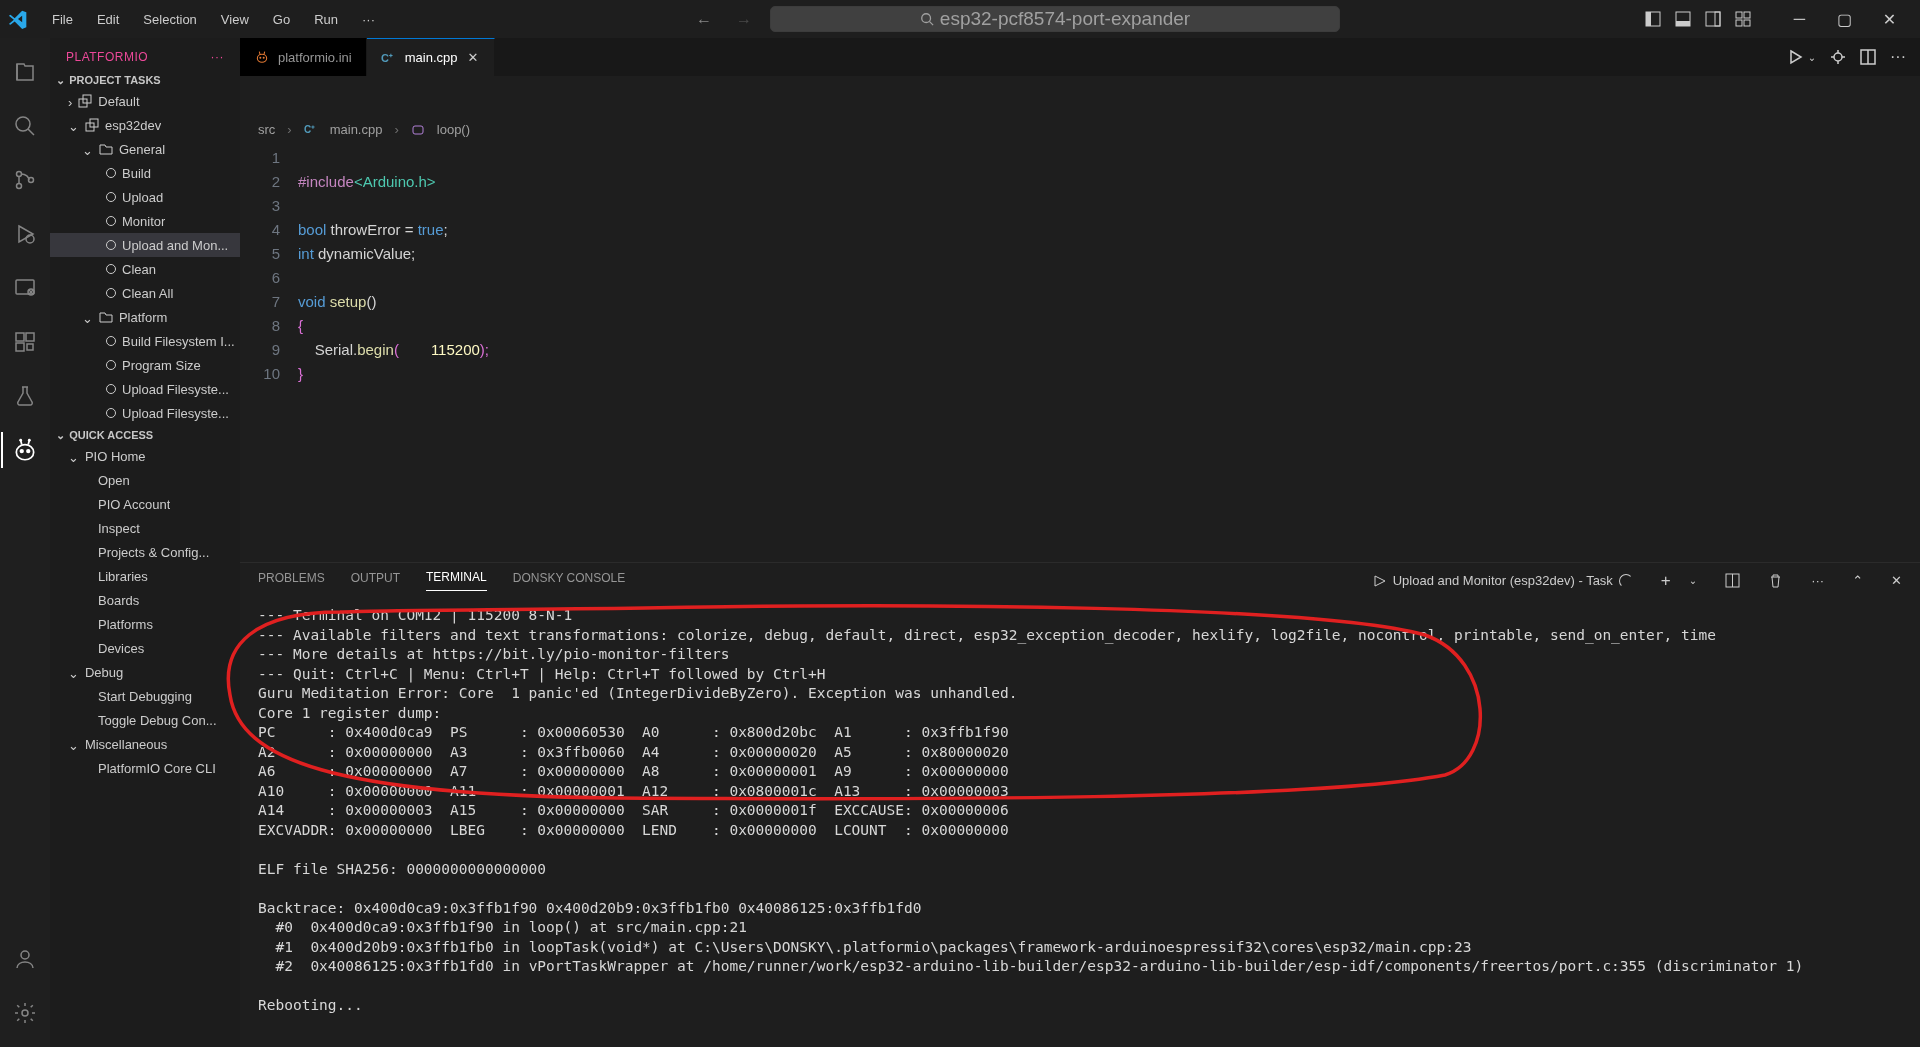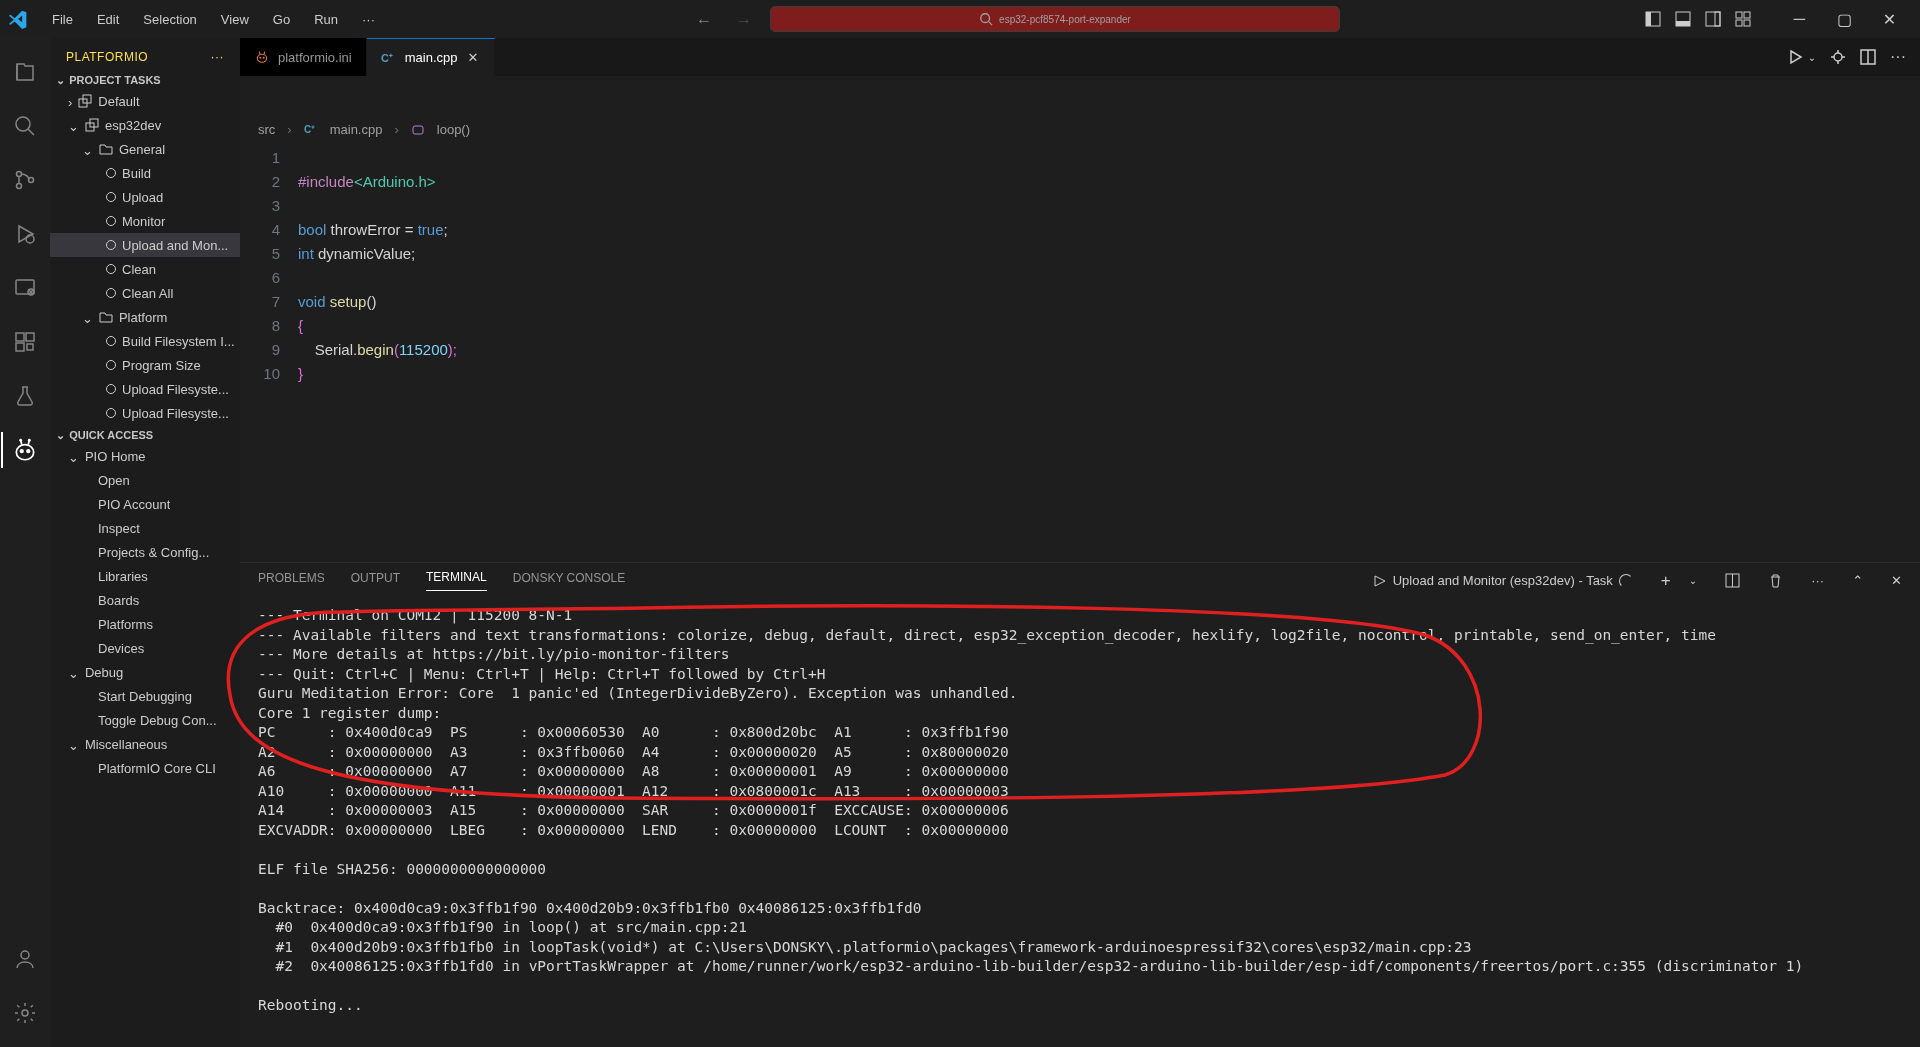--- a/index.html
+++ b/index.html
@@ -2,33 +2,33 @@
 <html><head>
 <meta charset="utf-8">
 <style>
 * { margin: 0; padding: 0; box-sizing: border-box; font-family: "Segoe UI", sans-serif; }
 body { background: #1e1e1e; color: #cccccc; height: 100vh; overflow: hidden; display: flex; flex-direction: column; }
 .titlebar { height: 38px; background: #1e1e1e; display: flex; align-items: center; padding: 0 8px; gap: 4px; }
 .vscode-logo { width: 20px; height: 20px; margin-right: 10px; }
 .menu-item { padding: 4px 10px; font-size: 13px; color: #cccccc; cursor: pointer; border-radius: 3px; }
 .titlebar-center { flex: 1; display: flex; justify-content: center; align-items: center; gap: 12px; }
 .nav-arrow { color: #888; cursor: pointer; padding: 2px 6px; }
-.search-box { width: 570px; height: 26px; background: #7f1d1d; border: 1px solid #3c3c3c; border-radius: 5px; display: flex; align-items: center; justify-content: center; gap: 6px; color: #a0a0a0; font-size: 10px; }
+.search-box { width: 570px; height: 26px; background: #404040; border: 1px solid #3c3c3c; border-radius: 5px; display: flex; align-items: center; justify-content: center; gap: 6px; color: #a0a0a0; font-size: 19px; }
 .title-controls { display: flex; gap: 14px; align-items: center; margin-right: 10px; }
 .layout-icon { color: #cccccc; cursor: pointer; }
 .window-controls { display: flex; gap: 0; margin-left: 12px; }
 .window-btn { width: 45px; height: 30px; display: flex; align-items: center; justify-content: center; cursor: pointer; color: #cccccc; }
 .main { flex: 1; display: flex; overflow: hidden; }
 .activitybar { width: 50px; background: #1f1f1f; display: flex; flex-direction: column; align-items: center; padding-top: 10px; gap: 6px; }
 .activitybar-bottom { margin-top: auto; margin-bottom: 10px; display: flex; flex-direction: column; gap: 6px; align-items: center; }
 .activity-icon { width: 48px; height: 48px; display: flex; align-items: center; justify-content: center; color: #858585; cursor: pointer; position: relative; }
 .activity-icon.active { color: #ffffff; }
 .activity-icon.active::before { content: ""; position: absolute; left: 0; top: 6px; bottom: 6px; width: 2px; background: #fff; }
 .sidebar { width: 190px; background: #1c1c1c; display: flex; flex-direction: column; overflow-y: auto; font-size: 13px; }
-.sidebar-header { display: flex; justify-content: space-between; align-items: flex-end; padding: 12px 16px 6px; color: #fde047; font-size: 12px; letter-spacing: 0.5px; }
+.sidebar-header { display: flex; justify-content: space-between; align-items: flex-end; padding: 12px 16px 6px; color: #ec4899; font-size: 12px; letter-spacing: 0.5px; }
 .section-header { display: flex; align-items: center; gap: 4px; padding: 3px 6px; color: #c7c7c7; font-weight: 600; font-size: 11px; cursor: pointer; }
 .tree-item { display: flex; align-items: center; gap: 6px; padding: 2px 0 2px 18px; color: #cccccc; cursor: pointer; height: 24px; }
 .tree-item.indent-1 { padding-left: 32px; }
 .tree-item.indent-2 { padding-left: 48px; }
 .tree-item.indent-3 { padding-left: 56px; }
 .tree-item.selected { background: #37373d; }
 .tree-item .task-dot { width: 10px; height: 10px; border: 1.5px solid #cccccc; border-radius: 50%; flex-shrink: 0; }
 .tree-item .label { white-space: nowrap; overflow: hidden; text-overflow: ellipsis; }
 .chevron { display: inline-flex; transform: translateY(1px); }
 .editor-area { flex: 1; display: flex; flex-direction: column; overflow: hidden; background: #1e1e1e; }
@@ -36,21 +36,21 @@
 .tab { display: flex; align-items: center; gap: 8px; padding: 0 14px; font-size: 13px; color: #969696; border-right: 1px solid #181818; cursor: pointer; background: #1e1e1e; }
 .tab.active { background: #1e1e1e; color: #ffffff; border-top: 1px solid #0078d4; padding-top: 0; }
 .tab.inactive { background: #000000; }
 .tab-close { color: #cccccc; cursor: pointer; padding: 0 2px; }
 .tabs-actions { margin-left: auto; display: flex; align-items: center; gap: 14px; padding: 0 14px; color: #cccccc; }
 .breadcrumb { height: 26px; display: flex; align-items: center; gap: 12px; padding: 0 18px; font-size: 13px; color: #a0a0a0; margin-top: 40px; }
 .bc-sep { color: #6e6e6e; }
 .editor-body { display: flex; flex: 1; overflow: hidden; font-family: Consolas, monospace; font-size: 15px; line-height: 24px; }
 .gutter { width: 58px; text-align: right; color: #6e7681; padding-top: 4px; padding-right: 18px; user-select: none; }
 .code { flex: 1; padding-top: 4px; white-space: pre; color: #d4d4d4; }
-.kw { color: #569cd6; } .inc { color: #c586c0; } .incp { color: #4ec9b0; } .fn { color: #dcdcaa; } .num { color: #7dd3fc; } .type { color: #569cd6; }
+.kw { color: #569cd6; } .inc { color: #c586c0; } .incp { color: #4ec9b0; } .fn { color: #dcdcaa; } .num { color: #fef9c3; margin-left: 32px; } .type { color: #569cd6; }
 .panel { height: 485px; border-top: 1px solid #2b2b2b; display: flex; flex-direction: column; background: #1e1e1e; }
 .panel-tabs { height: 35px; display: flex; align-items: center; padding: 0 18px; gap: 26px; font-size: 12px; color: #969696; }
 .panel-tab { cursor: pointer; padding-bottom: 6px; }
 .panel-tab.active { color: #ffffff; border-bottom: 1px solid #ffffff; }
 .panel-right { margin-left: auto; display: flex; align-items: center; gap: 28px; color: #cccccc; font-size: 13px; }
 .task-indicator { display: flex; align-items: center; gap: 6px; }
 .spinner { width: 14px; height: 14px; border: 1.5px solid transparent; border-top-color: #ccc; border-left-color: #ccc; border-radius: 50%; }
 .terminal-body { flex: 1; padding: 8px 18px; font-family: Consolas, monospace; font-size: 14.5px; line-height: 19.5px; color: #d7d7d7; white-space: pre-wrap; overflow: hidden; position: relative; }
 .annotation { position: absolute; pointer-events: none; }
 svg.anno { overflow: visible; }

